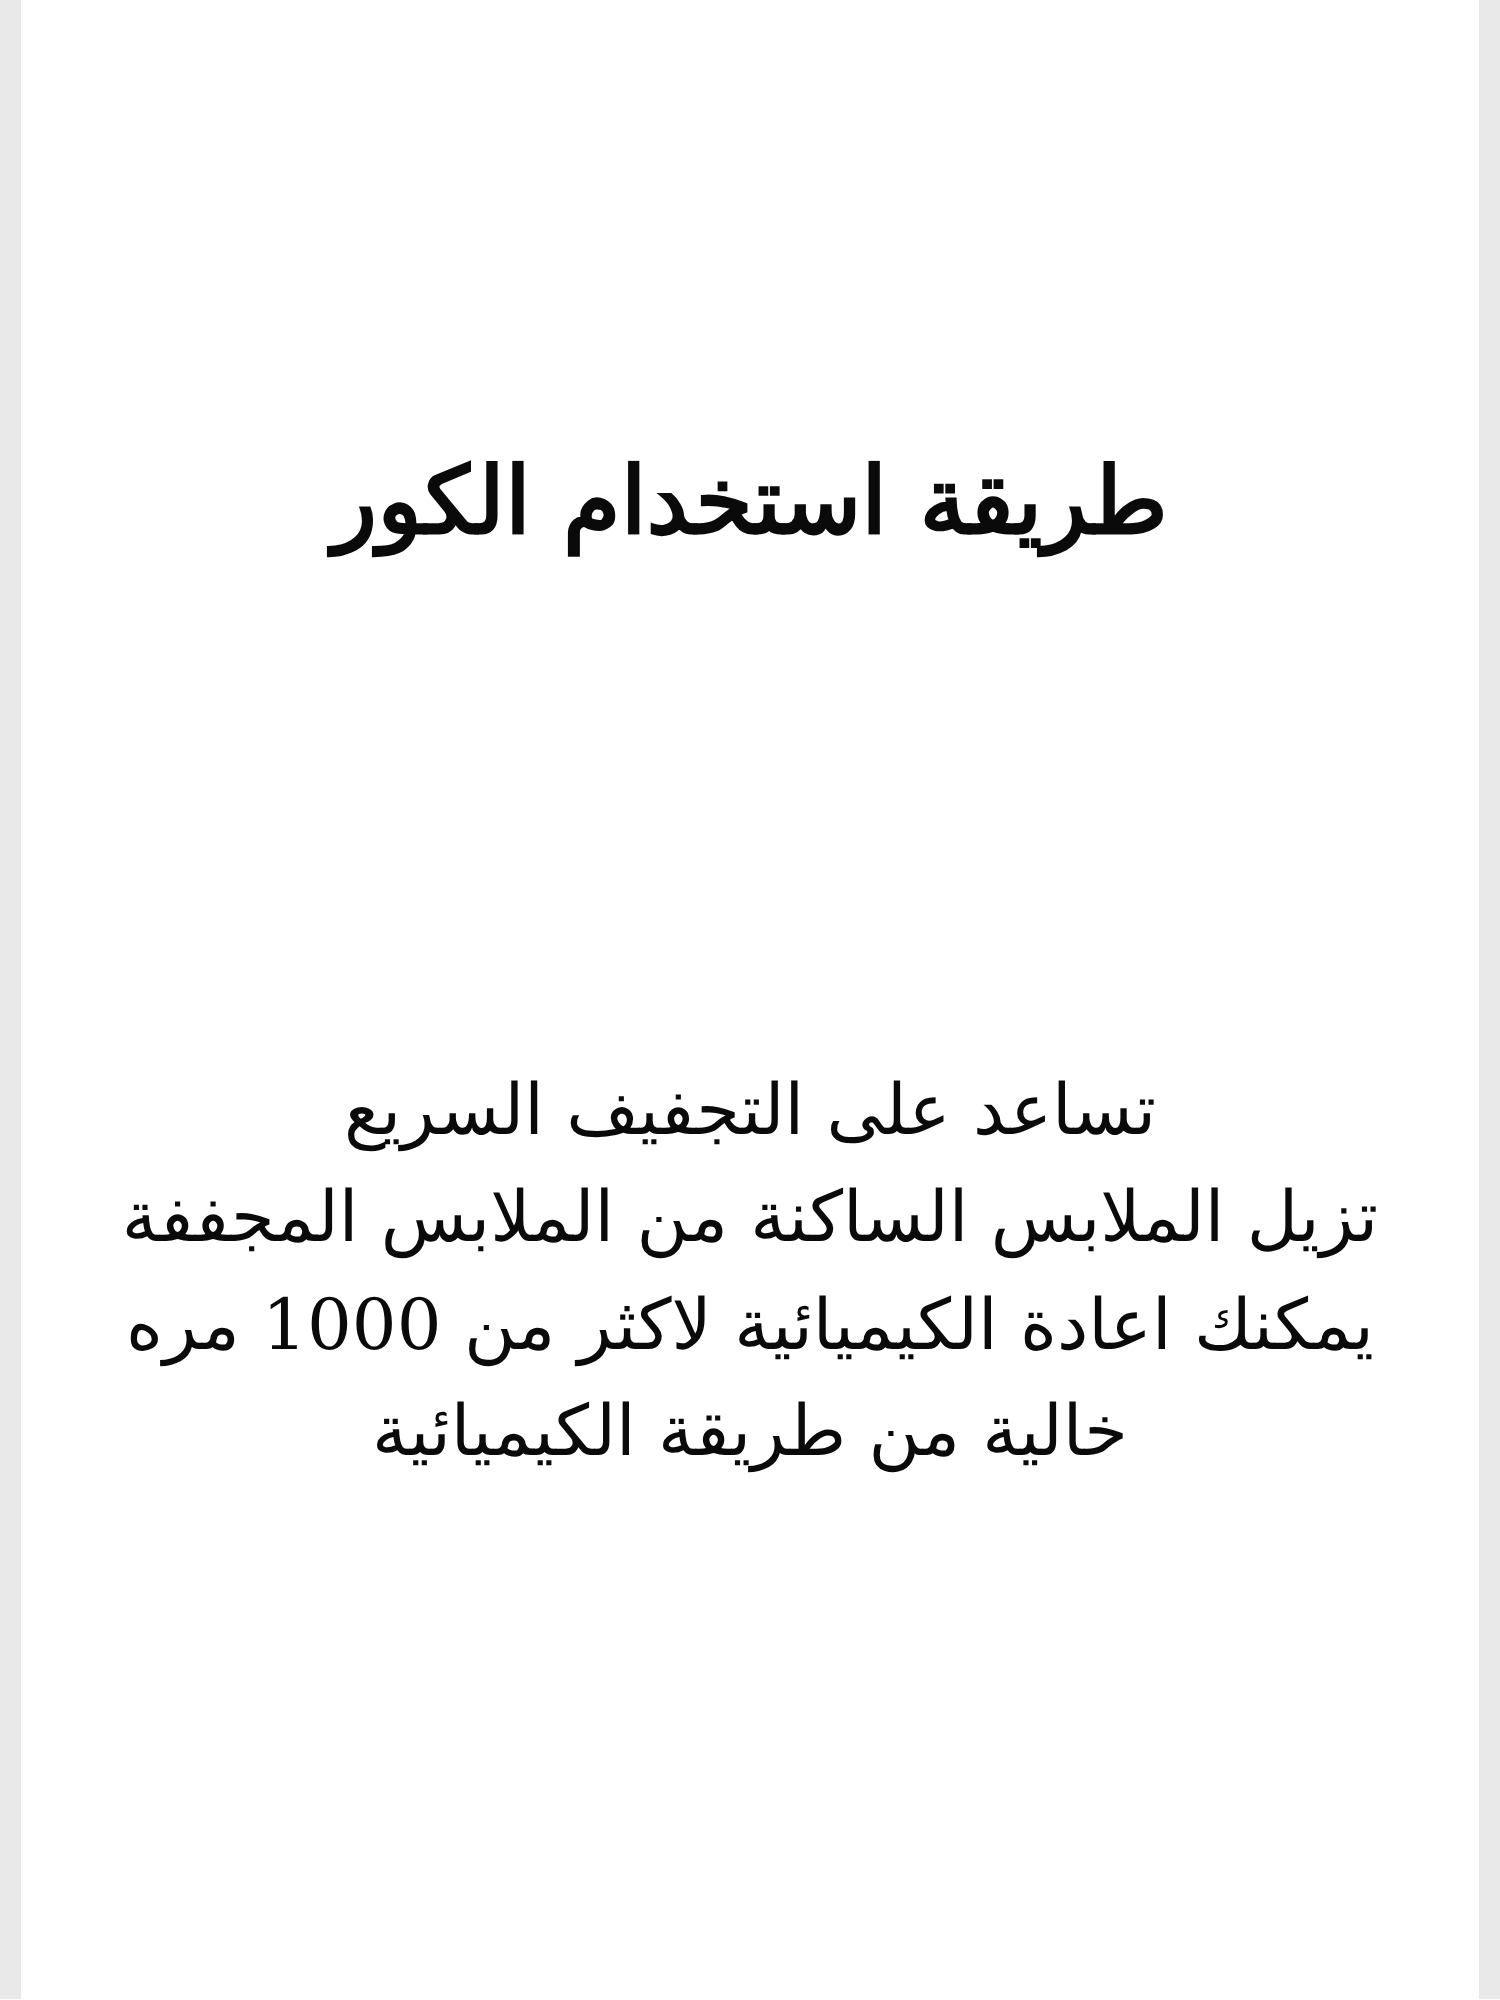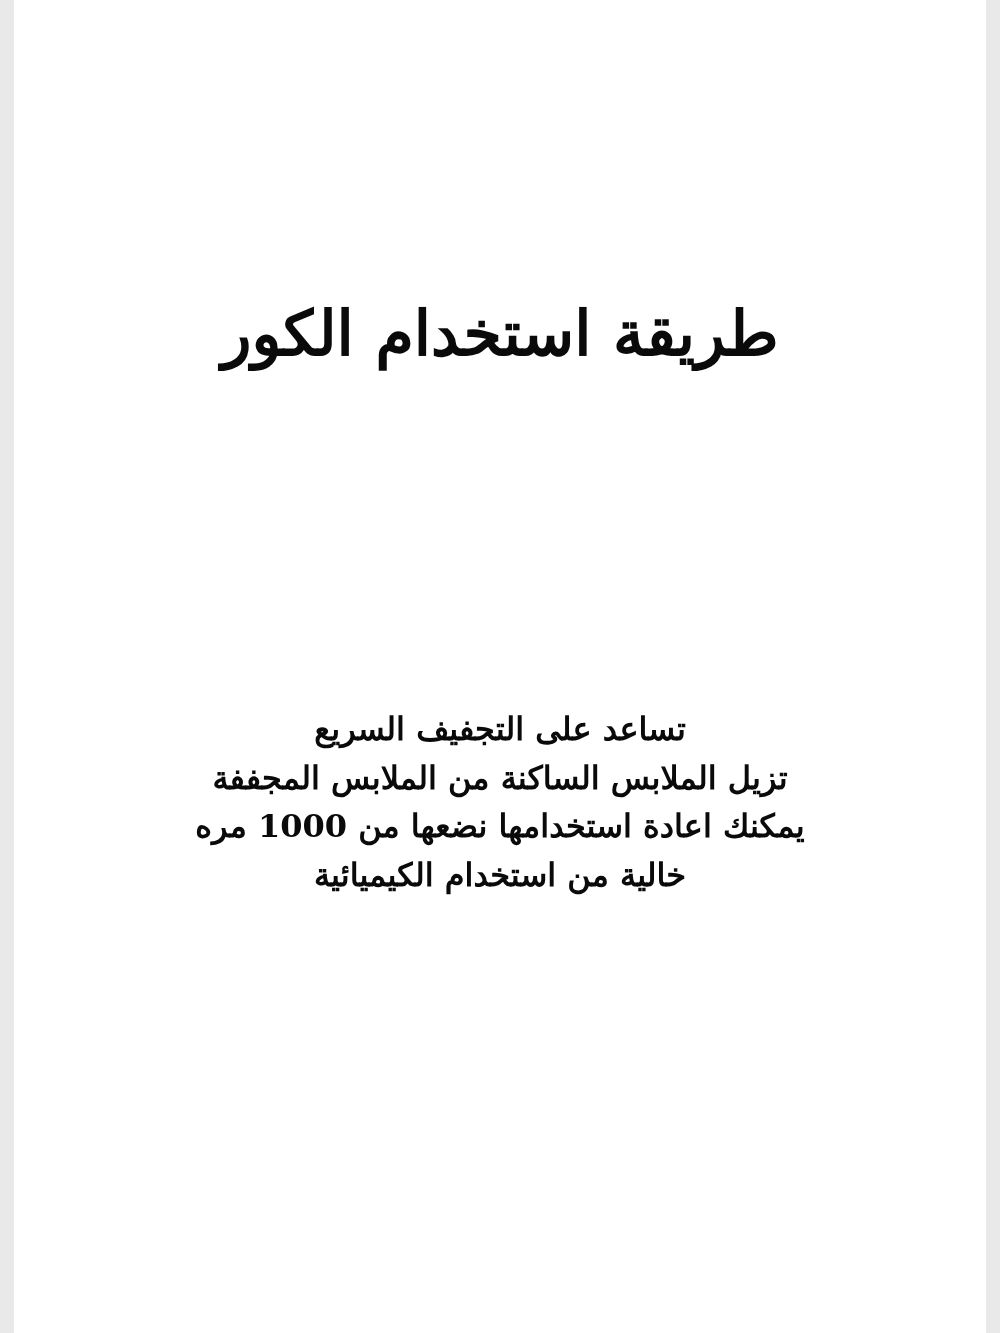--- a/index.html
+++ b/index.html
@@ -61,22 +61,22 @@
     padding: 0 150px;
     box-sizing: border-box;
   }
   .intro .line { display: block; }
 
   .benefits {
     position: absolute;
     top: 705px;
     left: 0;
     right: 0;
-    font-size: 32px;
-    font-weight: 700;
+    font-size: 47px;
+    font-weight: 400;
     line-height: 1.52;
     padding: 0 60px;
     box-sizing: border-box;
   }
   .benefits .line { display: block; white-space: nowrap; }
   .benefits .line.b1 { padding-right: 0; }
 </style>
 </head>
 <body>
 
@@ -86,18 +86,18 @@
   <div class="edge right"></div>
 
   <div class="content">
 
     <h1 class="title">طريقة استخدام الكور</h1>
 
 
     <div class="benefits">
       <span class="line b1">تساعد على التجفيف السريع</span>
       <span class="line">تزيل الملابس الساكنة من الملابس المجففة</span>
-      <span class="line">يمكنك اعادة استخدامها نضعها من 1000 مره</span>
-      <span class="line">خالية من استخدام الكيميائية</span>
+      <span class="line">يمكنك اعادة الكيميائية لاكثر من 1000 مره</span>
+      <span class="line">خالية من طريقة الكيميائية</span>
     </div>
 
   </div>
 </div>
 
 </body></html>

